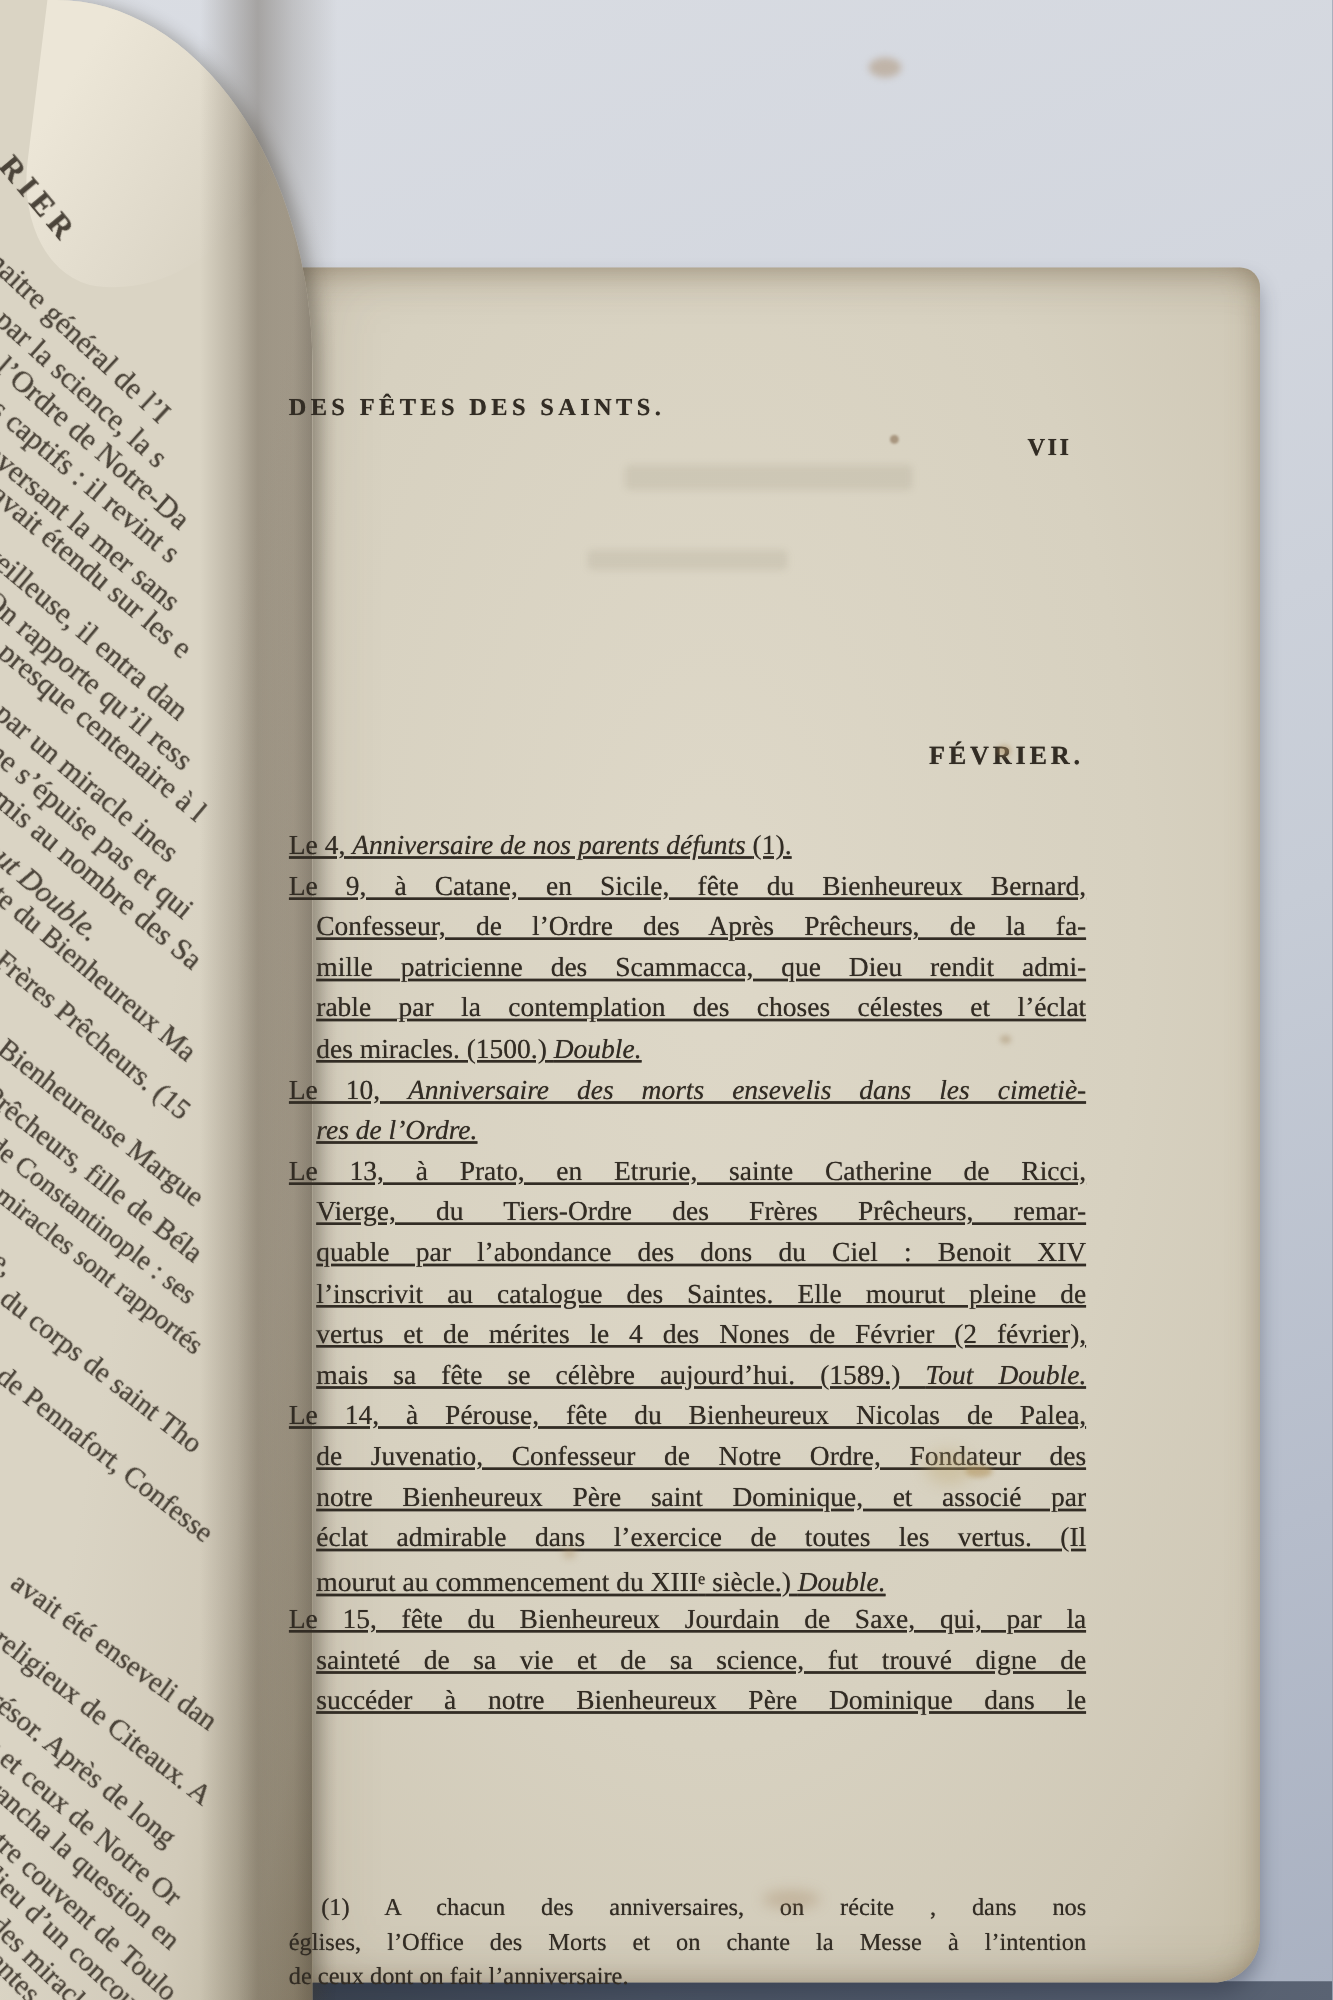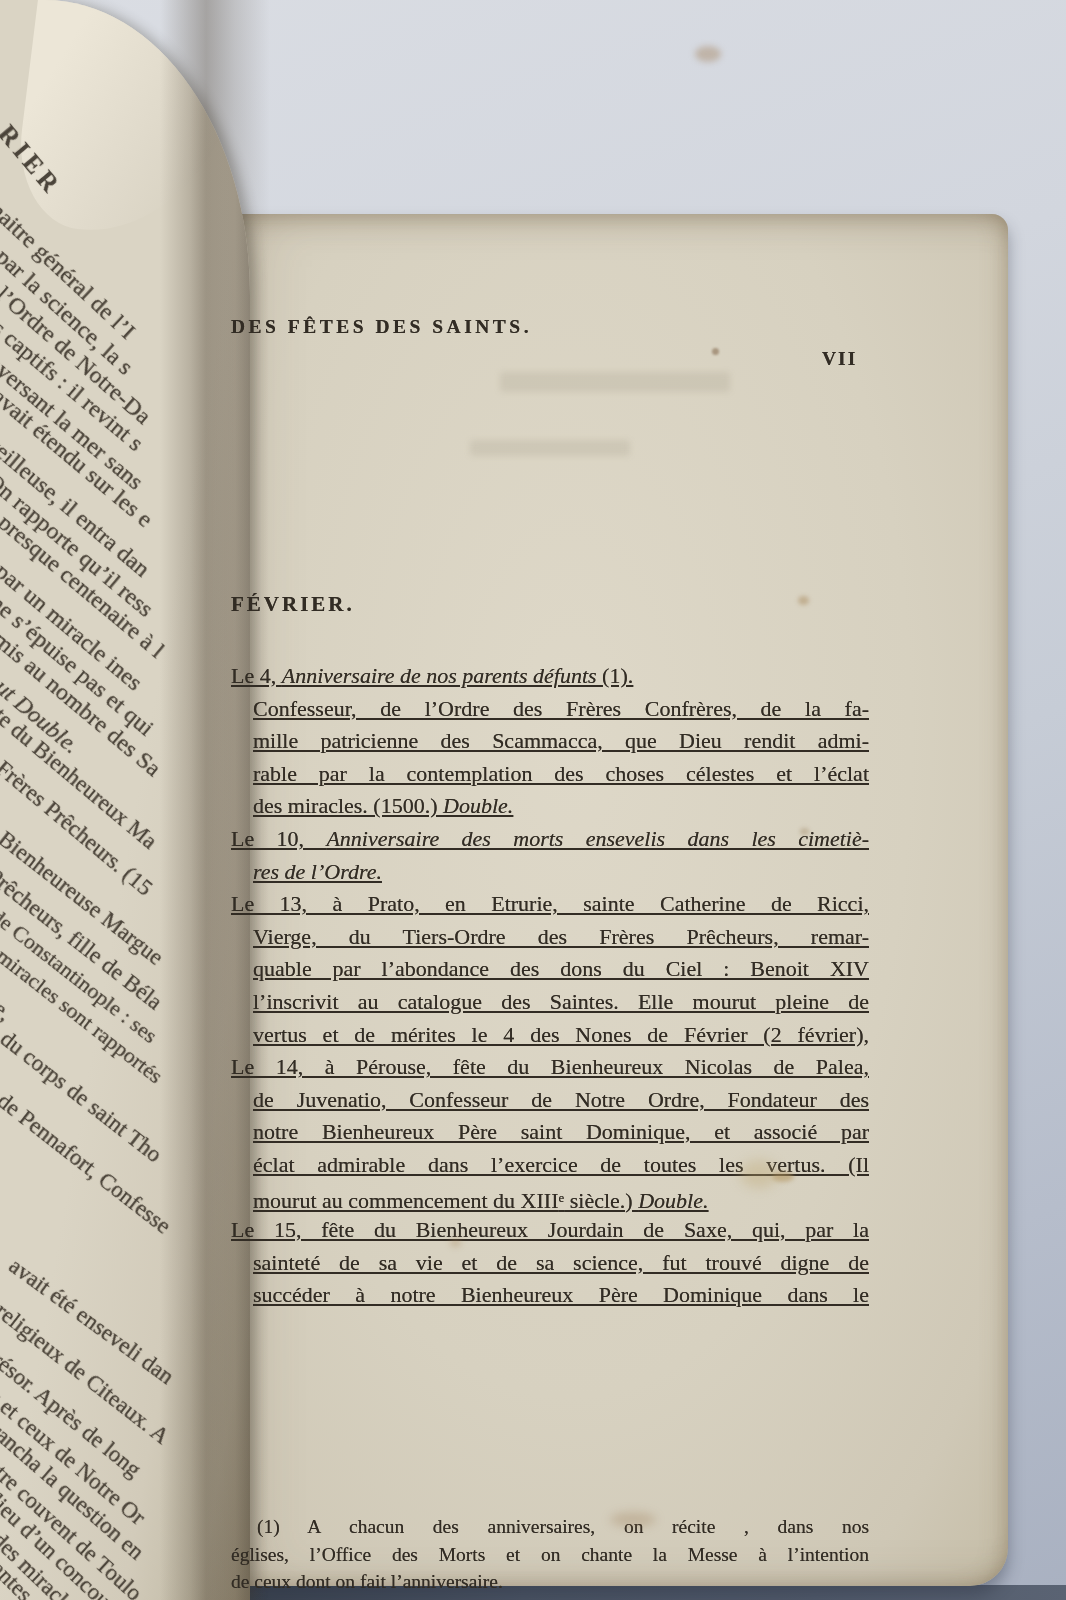--- a/index.html
+++ b/index.html
@@ -32,21 +32,21 @@
     filter:blur(.55px);text-shadow:0 0 .8px rgba(70,60,48,.8);}
   .fragment.caps{font-weight:bold;letter-spacing:5px;}
   
   .gutter{position:absolute;left:160px;top:0;width:110px;height:1600px;z-index:5;pointer-events:none;
     background:linear-gradient(90deg,rgba(0,0,0,0) 0%,rgba(66,54,38,.34) 42%,rgba(66,54,38,.16) 68%,rgba(0,0,0,0) 100%);}
   
   .print{position:absolute;z-index:6;color:#322c24;text-shadow:0 0 .6px rgba(50,44,36,.75);}
   .running-head{left:231px;top:316px;width:636px;
     font-weight:bold;font-size:19.5px;letter-spacing:3.5px;}
   .folio{left:822px;top:316px;font-weight:bold;font-size:19.5px;letter-spacing:2px;margin-top:32px;}
-  .section-title{left:231px;top:592px;width:636px;text-align:left;
+  .section-title{left:231px;top:592px;width:636px;text-align:right;
     font-weight:bold;font-size:21px;letter-spacing:3px;}
   
   .body-block{left:231px;top:660px;width:638px;font-size:22px;}
   .line{height:32.6px;line-height:32.6px;overflow:hidden;text-align:justify;text-decoration:underline;}
   .line.j::after{content:"";display:inline-block;width:100%;height:0;}
   .line.c{padding-left:22px;}
   .foot-block{left:231px;top:1485px;width:638px;font-size:19.5px;}
   .fline{height:27.5px;line-height:27.5px;overflow:hidden;text-align:justify;}
   .fline.j::after{content:"";display:inline-block;width:100%;height:0;}
   .fline.ind{text-indent:26px;margin-top:28px;}
@@ -107,31 +107,33 @@
       <div class="fragment" style="left: -5px; top: 1518px; font-size: 23px; transform: rotate(44deg);">r des miracles et des f</div>
       <div class="fragment" style="left: 4px; top: 1556px; font-size: 23px; transform: rotate(45deg);">antes.</div>
     </div>
 
   <div class="print running-head">DES FÊTES DES SAINTS.</div>
   <div class="print folio">VII</div>
   <div class="print section-title">FÉVRIER.</div>
 
   <div class="print body-block" id="body-block">
       <div class="line"><span>Le 4, </span><span class="it">Anniversaire de nos parents défunts </span><span>(1).</span></div>
-      <div class="line c j"><span>Confesseur, de l’Ordre des Frères Confrères, de la fa-</span></div>
+      <div class="line j"><span>Le 9, à Catane, en Sicile, fête du Bienheureux Bernard,</span></div>
+      <div class="line c j"><span>Confesseur, de l’Ordre des Après Prêcheurs, de la fa-</span></div>
       <div class="line c j"><span>mille patricienne des Scammacca, que Dieu rendit admi-</span></div>
       <div class="line c j"><span>rable par la contemplation des choses célestes et l’éclat</span></div>
       <div class="line c"><span>des miracles. (1500.) </span><span class="it">Double.</span></div>
       <div class="line j"><span>Le 10, </span><span class="it">Anniversaire des morts ensevelis dans les cimetiè-</span></div>
       <div class="line c"><span class="it">res de l’Ordre.</span></div>
       <div class="line j"><span>Le 13, à Prato, en Etrurie, sainte Catherine de Ricci,</span></div>
       <div class="line c j"><span>Vierge, du Tiers-Ordre des Frères Prêcheurs, remar-</span></div>
       <div class="line c j"><span>quable par l’abondance des dons du Ciel : Benoit XIV</span></div>
       <div class="line c j"><span>l’inscrivit au catalogue des Saintes. Elle mourut pleine de</span></div>
       <div class="line c j"><span>vertus et de mérites le 4 des Nones de Février (2 février),</span></div>
+      <div class="line c j"><span>mais sa fête se célèbre aujourd’hui. (1589.) </span><span class="it">Tout Double.</span></div>
       <div class="line j"><span>Le 14, à Pérouse, fête du Bienheureux Nicolas de Palea,</span></div>
       <div class="line c j"><span>de Juvenatio, Confesseur de Notre Ordre, Fondateur des</span></div>
       <div class="line c j"><span>notre Bienheureux Père saint Dominique, et associé par</span></div>
       <div class="line c j"><span>éclat admirable dans l’exercice de toutes les vertus. (Il</span></div>
       <div class="line c"><span>mourut au commencement du XIII</span><span class="sup">e</span><span> siècle.) </span><span class="it">Double.</span></div>
       <div class="line j"><span>Le 15, fête du Bienheureux Jourdain de Saxe, qui, par la</span></div>
       <div class="line c j"><span>sainteté de sa vie et de sa science, fut trouvé digne de</span></div>
       <div class="line c j"><span>succéder à notre Bienheureux Père Dominique dans le</span></div>
     </div>
   <div class="print foot-block" id="foot-block">

